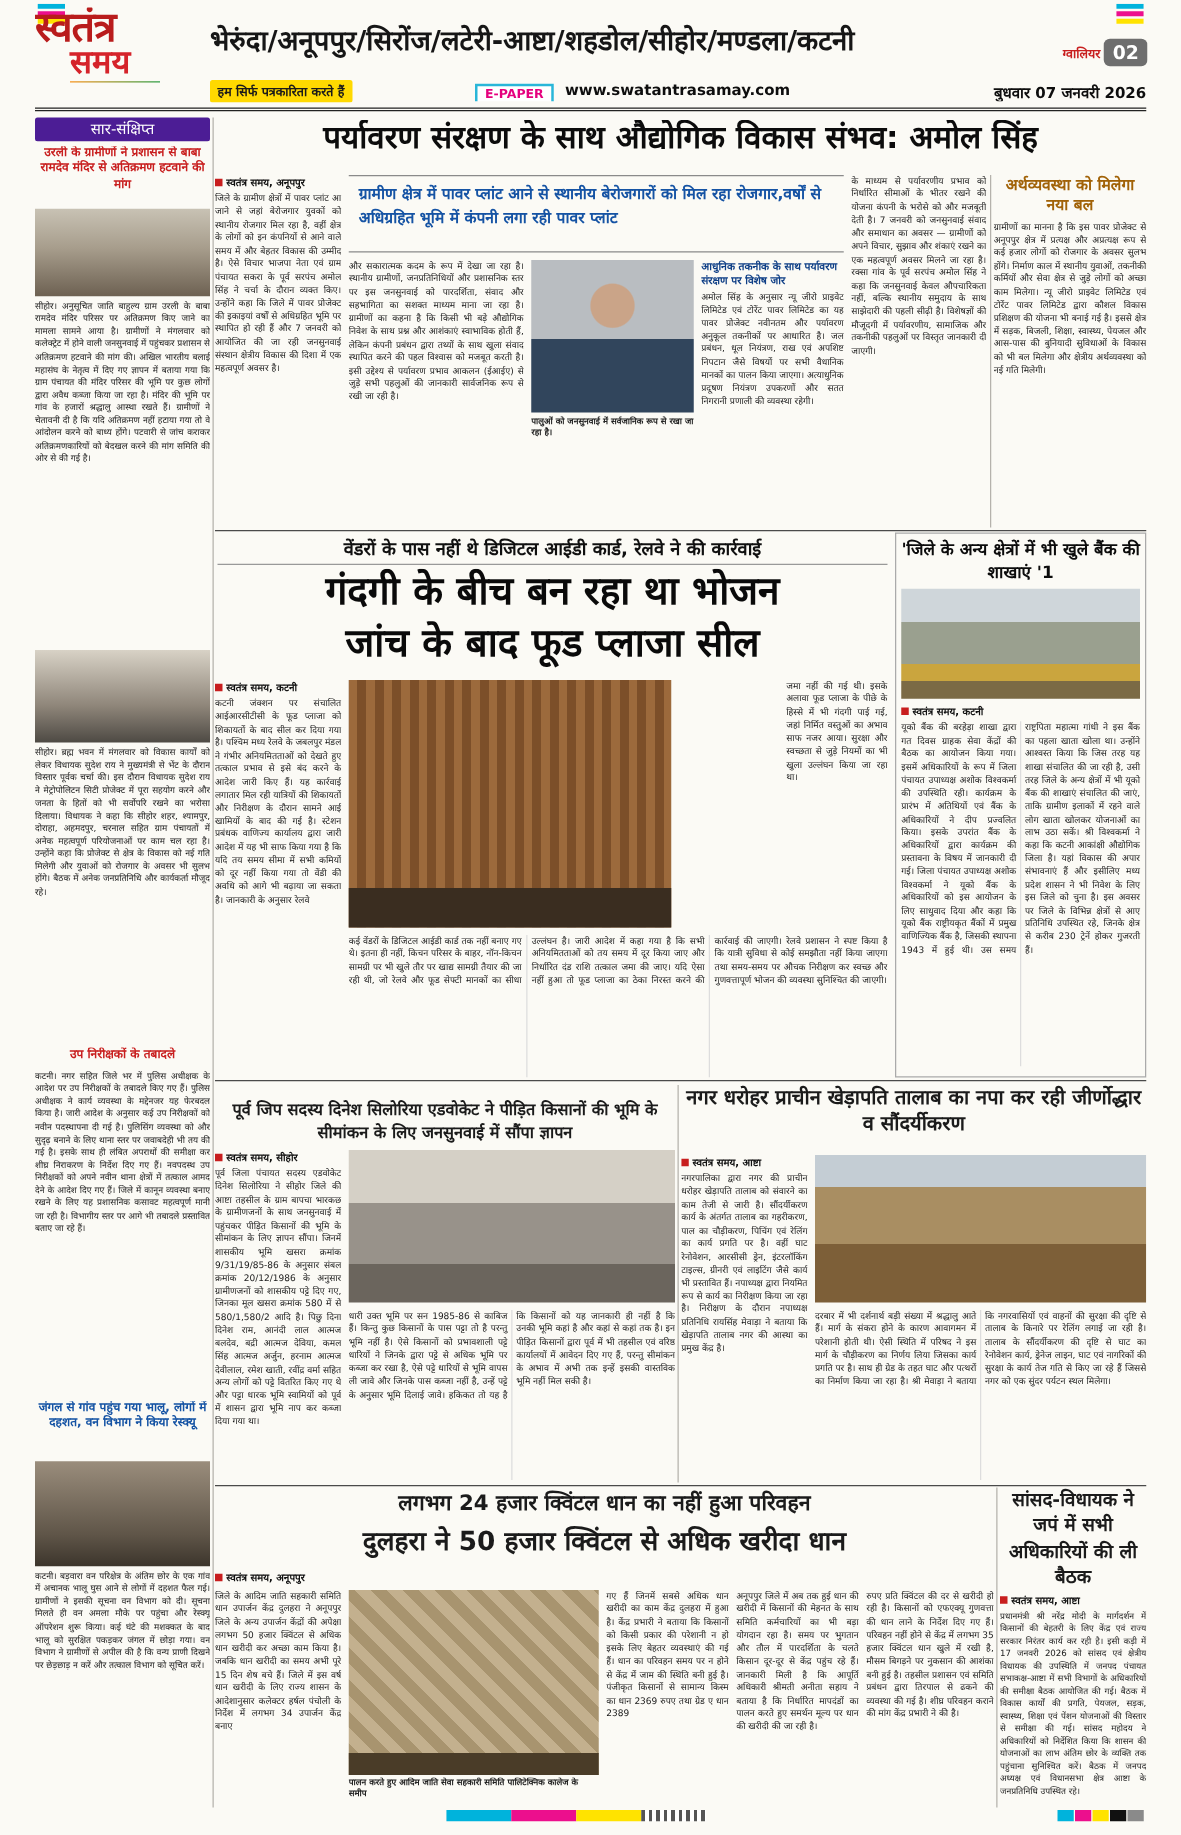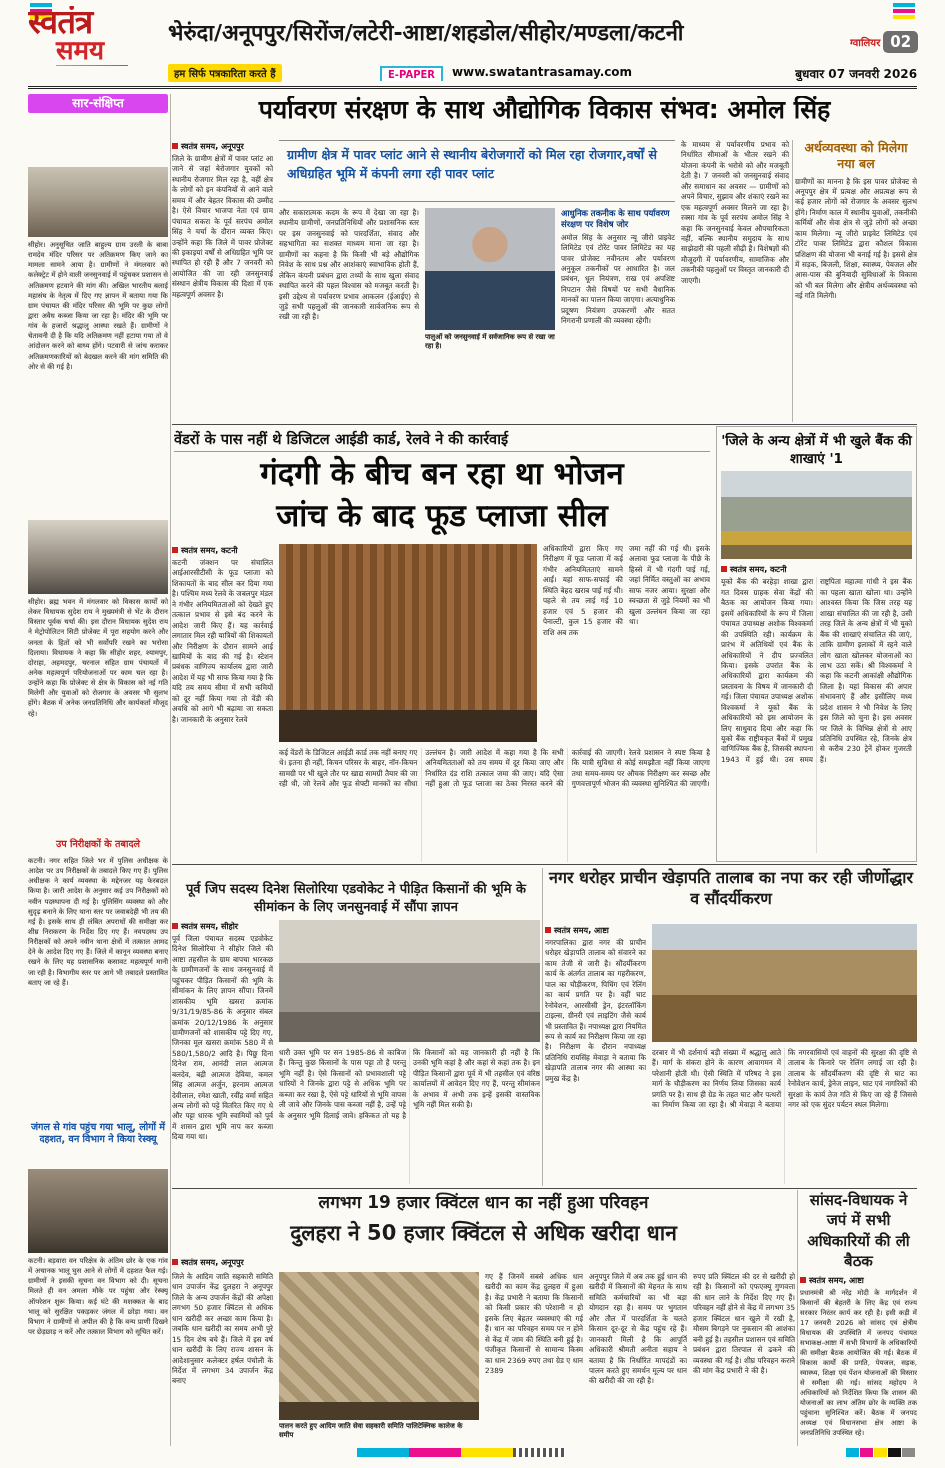--- a/index.html
+++ b/index.html
@@ -11,21 +11,21 @@
   .c3{columns:3;column-gap:8px;column-rule:1px solid #ddd;}
   .byline{display:flex;align-items:center;gap:3px;font-size:8px;font-weight:bold;color:#111;margin-bottom:3px;}
   .byline .sq{width:6px;height:6px;background:#c81e1e;flex:0 0 auto;}
   .photo{background:#a9a49a;}
   .cap{font-size:6.8px;font-weight:bold;line-height:1.3;color:#222;}
   .hrline{position:absolute;border-top:1.5px solid #4a4a4a;}
   .vrline{position:absolute;border-left:1px solid #b5b2ac;}
   
   .h-lead{font-size:25px;font-weight:bold;text-align:center;line-height:1.15;color:#0c0c0c;}
   .h-big{font-size:31px;font-weight:bold;text-align:center;line-height:1.22;color:#0a0a0a;}
-  .kicker{font-size:14.5px;font-weight:bold;text-align:left;color:#101010;border-bottom:1px solid #999;padding-bottom:2px;}
+  .kicker{font-size:14.5px;font-weight:bold;text-align:center;color:#101010;border-bottom:1px solid #999;padding-bottom:2px;}
   .standfirst{color:#1553a4;font-weight:bold;font-size:12.5px;line-height:1.5;border-top:1.5px solid #8a8a8a;border-bottom:1.5px solid #8a8a8a;padding:5px 8px;}
   .subhead{font-size:8.4px;font-weight:bold;line-height:1.35;color:#0f3f86;margin-bottom:2px;text-align:left;}
   .h-side{font-size:12.5px;font-weight:bold;color:#a16207;text-align:center;line-height:1.3;}
   .h-bank{font-size:13.5px;font-weight:bold;text-align:center;line-height:1.35;color:#0c0c0c;}
   .h-md{font-size:13px;font-weight:bold;text-align:center;line-height:1.35;margin-top:12px;}
   .h-pond{font-size:16px;font-weight:bold;text-align:center;line-height:1.3;}
   .h-paddy-k{font-size:17px;font-weight:bold;text-align:center;}
   .h-paddy{font-size:21px;font-weight:bold;text-align:center;}
   .h-meet{font-size:15px;font-weight:bold;line-height:1.35;text-align:center;}
   
@@ -33,21 +33,21 @@
   .mast2{color:#d5232a;font-size:26px;font-weight:bold;margin-left:28px;line-height:1.05;}
   .flourish{width:72px;height:3px;margin-left:28px;background:linear-gradient(90deg,#f7941d,#2e9e46);}
   .cities{font-size:22px;font-weight:bold;white-space:nowrap;color:#161616;}
   .edition-name{color:#c81e1e;font-size:10px;font-weight:bold;}
   .page-badge{background:#6e6e6e;color:#fff;font-weight:bold;font-size:15px;border-radius:5px;padding:2px 7px;}
   .tagline{background:#ffd900;font-size:10px;font-weight:bold;padding:2px 6px;border-radius:2px;color:#1a1a1a;display:inline-block;}
   .epaper{border:2px solid #29b6d8;color:#e5007e;font-weight:bold;font-size:10px;padding:1px 6px;background:#fff;display:inline-block;}
   .site{font-size:12px;font-weight:bold;color:#0e0e0e;}
   .dateline{font-size:12px;font-weight:bold;color:#0e0e0e;text-align:right;}
   
-  .sb-title{background:#d946ef;color:#fff;font-size:12px;font-weight:bold;text-align:center;line-height:19px;border-radius:2px;}
+  .sb-title{background:#4c1d95;color:#fff;font-size:12px;font-weight:normal;text-align:center;line-height:19px;border-radius:2px;}
   .sb-h{font-size:9.6px;font-weight:bold;line-height:1.3;text-align:center;}
   .sb-h.red{color:#c81e1e;}
   .sb-h.blue{color:#1553a4;}
   .sb-b{font-size:7px;line-height:1.45;text-align:justify;color:#1b1b1b;}
   
   .strip{width:22px;height:4px;margin-bottom:2px;}
   .strip.c{background:#00b3dc;}.strip.m{background:#ec0f8d;}.strip.y{background:#ffe300;}
   .bar{display:inline-block;height:9px;vertical-align:top;}
   .bar.c{width:52px;background:#00b3dc;}
   .bar.m{width:52px;background:#ec0f8d;}
@@ -102,20 +102,21 @@
     <span class="epaper">E-PAPER</span>
   </div>
   <div class="abs site" style="left:452px;top:65px;width:185px;height:16px">www.swatantrasamay.com</div>
   <div class="abs dateline" style="left:760px;top:65px;width:157px;height:16px">बुधवार 07 जनवरी 2026</div>
 
   <div class="abs" style="left:28px;top:86px;width:889px;height:4px;border-top:3px double #222"></div>
 
   <div class="abs sb-title" style="left:28px;top:94px;width:140px;height:19px">सार-संक्षिप्त</div>
   <div class="vrline" style="left:170px;top:94px;height:1352px"></div>
 
+  <div class="abs sb-h red" style="left:28px;top:117px;width:140px;height:48px">उरली के ग्रामीणों ने प्रशासन से बाबा रामदेव मंदिर से अतिक्रमण हटवाने की मांग</div>
   <div class="abs photo ph-crowd" style="left:28px;top:167px;width:140px;height:70px"></div>
   <div class="abs sb-b" style="left:28px;top:240px;width:140px;height:228px">सीहोर। अनुसूचित जाति बाहुल्य ग्राम उरली के बाबा रामदेव मंदिर परिसर पर अतिक्रमण किए जाने का मामला सामने आया है। ग्रामीणों ने मंगलवार को कलेक्ट्रेट में होने वाली जनसुनवाई में पहुंचकर प्रशासन से अतिक्रमण हटवाने की मांग की। अखिल भारतीय बलाई महासंघ के नेतृत्व में दिए गए ज्ञापन में बताया गया कि ग्राम पंचायत की मंदिर परिसर की भूमि पर कुछ लोगों द्वारा अवैध कब्जा किया जा रहा है। मंदिर की भूमि पर गांव के हजारों श्रद्धालु आस्था रखते हैं। ग्रामीणों ने चेतावनी दी है कि यदि अतिक्रमण नहीं हटाया गया तो वे आंदोलन करने को बाध्य होंगे। पटवारी से जांच कराकर अतिक्रमणकारियों को बेदखल करने की मांग समिति की ओर से की गई है।</div>
 
   <div class="abs photo ph-meet2" style="left:28px;top:520px;width:140px;height:74px"></div>
   <div class="abs sb-b" style="left:28px;top:597px;width:140px;height:238px">सीहोर। ब्रह्म भवन में मंगलवार को विकास कार्यों को लेकर विधायक सुदेश राय ने मुख्यमंत्री से भेंट के दौरान विस्तार पूर्वक चर्चा की। इस दौरान विधायक सुदेश राय ने मेट्रोपोलिटन सिटी प्रोजेक्ट में पूरा सहयोग करने और जनता के हितों को भी सर्वोपरि रखने का भरोसा दिलाया। विधायक ने कहा कि सीहोर शहर, श्यामपुर, दोराहा, अहमदपुर, चरनाल सहित ग्राम पंचायतों में अनेक महत्वपूर्ण परियोजनाओं पर काम चल रहा है। उन्होंने कहा कि प्रोजेक्ट से क्षेत्र के विकास को नई गति मिलेगी और युवाओं को रोजगार के अवसर भी सुलभ होंगे। बैठक में अनेक जनप्रतिनिधि और कार्यकर्ता मौजूद रहे।</div>
 
   <div class="abs sb-h red" style="left:28px;top:838px;width:140px;height:16px">उप निरीक्षकों के तबादले</div>
   <div class="abs sb-b" style="left:28px;top:856px;width:140px;height:262px">कटनी। नगर सहित जिले भर में पुलिस अधीक्षक के आदेश पर उप निरीक्षकों के तबादले किए गए हैं। पुलिस अधीक्षक ने कार्य व्यवस्था के मद्देनजर यह फेरबदल किया है। जारी आदेश के अनुसार कई उप निरीक्षकों को नवीन पदस्थापना दी गई है। पुलिसिंग व्यवस्था को और सुदृढ़ बनाने के लिए थाना स्तर पर जवाबदेही भी तय की गई है। इसके साथ ही लंबित अपराधों की समीक्षा कर शीघ्र निराकरण के निर्देश दिए गए हैं। नवपदस्थ उप निरीक्षकों को अपने नवीन थाना क्षेत्रों में तत्काल आमद देने के आदेश दिए गए हैं। जिले में कानून व्यवस्था बनाए रखने के लिए यह प्रशासनिक कसावट महत्वपूर्ण मानी जा रही है। विभागीय स्तर पर आगे भी तबादले प्रस्तावित बताए जा रहे हैं।</div>
 
   <div class="abs sb-h blue" style="left:28px;top:1121px;width:140px;height:46px">जंगल से गांव पहुंच गया भालू, लोगों में दहशत, वन विभाग ने किया रेस्क्यू</div>
@@ -162,21 +163,20 @@
   <div class="abs" style="left:172px;top:544px;width:101px;height:318px">
     <div class="byline">
       <span class="sq"></span>
       <span>स्वतंत्र समय, कटनी</span>
     </div>
     <div class="bt">कटनी जंक्शन पर संचालित आईआरसीटीसी के फूड प्लाजा को शिकायतों के बाद सील कर दिया गया है। पश्चिम मध्य रेलवे के जबलपुर मंडल ने गंभीर अनियमितताओं को देखते हुए तत्काल प्रभाव से इसे बंद करने के आदेश जारी किए हैं। यह कार्रवाई लगातार मिल रही यात्रियों की शिकायतों और निरीक्षण के दौरान सामने आई खामियों के बाद की गई है। स्टेशन प्रबंधक वाणिज्य कार्यालय द्वारा जारी आदेश में यह भी साफ किया गया है कि यदि तय समय सीमा में सभी कमियों को दूर नहीं किया गया तो वेंडी की अवधि को आगे भी बढ़ाया जा सकता है। जानकारी के अनुसार रेलवे</div>
   </div>
 
   <div class="abs photo ph-shutter" style="left:279px;top:544px;width:258px;height:198px"></div>
 
-  <div class="abs bt" style="left:543px;top:544px;width:80px;height:198px">अधिकारियों द्वारा किए गए निरीक्षण में फूड प्लाजा में कई गंभीर अनियमितताएं सामने आईं। यहां साफ-सफाई की स्थिति बेहद खराब पाई गई थी। पहले से तय लाई गई 10 हजार एवं 5 हजार की पेनाल्टी, कुल 15 हजार की राशि अब तक</div>
   <div class="abs bt" style="left:629px;top:544px;width:81px;height:198px">जमा नहीं की गई थी। इसके अलावा फूड प्लाजा के पीछे के हिस्से में भी गंदगी पाई गई, जहां निर्मित वस्तुओं का अभाव साफ नजर आया। सुरक्षा और स्वच्छता से जुड़े नियमों का भी खुला उल्लंघन किया जा रहा था।</div>
 
   <div class="abs bt c3" style="left:279px;top:748px;width:431px;height:114px">कई वेंडरों के डिजिटल आईडी कार्ड तक नहीं बनाए गए थे। इतना ही नहीं, किचन परिसर के बाहर, नॉन-किचन सामग्री पर भी खुले तौर पर खाद्य सामग्री तैयार की जा रही थी, जो रेलवे और फूड सेफ्टी मानकों का सीधा उल्लंघन है। जारी आदेश में कहा गया है कि सभी अनियमितताओं को तय समय में दूर किया जाए और निर्धारित दंड राशि तत्काल जमा की जाए। यदि ऐसा नहीं हुआ तो फूड प्लाजा का ठेका निरस्त करने की कार्रवाई की जाएगी। रेलवे प्रशासन ने स्पष्ट किया है कि यात्री सुविधा से कोई समझौता नहीं किया जाएगा तथा समय-समय पर औचक निरीक्षण कर स्वच्छ और गुणवत्तापूर्ण भोजन की व्यवस्था सुनिश्चित की जाएगी।</div>
 
   <div class="abs" style="left:716px;top:426px;width:201px;height:436px;border:1px solid #aaa;padding:4px">
     <div class="h-bank">'जिले के अन्य क्षेत्रों में भी खुले बैंक की शाखाएं '1</div>
     <div class="photo ph-bank" style="width:100%;height:88px;margin:4px 0"></div>
     <div class="byline">
       <span class="sq"></span>
       <span>स्वतंत्र समय, कटनी</span>
@@ -210,21 +210,21 @@
       </div>
       <div class="bt">नगरपालिका द्वारा नगर की प्राचीन धरोहर खेड़ापति तालाब को संवारने का काम तेजी से जारी है। सौंदर्यीकरण कार्य के अंतर्गत तालाब का गहरीकरण, पाल का चौड़ीकरण, पिचिंग एवं रेलिंग का कार्य प्रगति पर है। वहीं घाट रेनोवेशन, आरसीसी ड्रेन, इंटरलॉकिंग टाइल्स, ग्रीनरी एवं लाइटिंग जैसे कार्य भी प्रस्तावित हैं। नपाध्यक्ष द्वारा नियमित रूप से कार्य का निरीक्षण किया जा रहा है। निरीक्षण के दौरान नपाध्यक्ष प्रतिनिधि रायसिंह मेवाड़ा ने बताया कि खेड़ापति तालाब नगर की आस्था का प्रमुख केंद्र है।</div>
     </div>
     <div class="abs photo ph-site" style="left:107px;top:56px;width:265px;height:118px"></div>
     <div class="abs bt c2" style="left:107px;top:180px;width:265px;height:136px">दरबार में भी दर्शनार्थ बड़ी संख्या में श्रद्धालु आते हैं। मार्ग के संकरा होने के कारण आवागमन में परेशानी होती थी। ऐसी स्थिति में परिषद ने इस मार्ग के चौड़ीकरण का निर्णय लिया जिसका कार्य प्रगति पर है। साथ ही ग्रेड के तहत घाट और पत्थरों का निर्माण किया जा रहा है। श्री मेवाड़ा ने बताया कि नगरवासियों एवं वाहनों की सुरक्षा की दृष्टि से तालाब के किनारे पर रेलिंग लगाई जा रही है। तालाब के सौंदर्यीकरण की दृष्टि से घाट का रेनोवेशन कार्य, ड्रेनेज लाइन, घाट एवं नागरिकों की सुरक्षा के कार्य तेज गति से किए जा रहे हैं जिससे नगर को एक सुंदर पर्यटन स्थल मिलेगा।</div>
   </div>
 
   <div class="hrline" style="left:172px;top:1188px;width:745px"></div>
 
   <div class="abs" style="left:172px;top:1190px;width:623px;height:256px">
-    <div class="abs h-paddy-k" style="left:0;top:0;width:623px;height:26px">लगभग 19 हजार क्विंटल धान का नहीं हुआ परिवहन</div>
+    <div class="abs h-paddy-k" style="left:0;top:0;width:623px;height:26px">लगभग 24 हजार क्विंटल धान का नहीं हुआ परिवहन</div>
     <div class="abs h-paddy" style="left:0;top:28px;width:623px;height:34px">दुलहरा ने 50 हजार क्विंटल से अधिक खरीदा धान</div>
     <div class="abs" style="left:0;top:66px;width:120px;height:14px">
       <div class="byline">
         <span class="sq"></span>
         <span>स्वतंत्र समय, अनूपपुर</span>
       </div>
     </div>
     <div class="abs bt" style="left:0;top:82px;width:101px;height:174px">जिले के आदिम जाति सहकारी समिति धान उपार्जन केंद्र दुलहरा ने अनूपपुर जिले के अन्य उपार्जन केंद्रों की अपेक्षा लगभग 50 हजार क्विंटल से अधिक धान खरीदी कर अच्छा काम किया है। जबकि धान खरीदी का समय अभी पूरे 15 दिन शेष बचे हैं। जिले में इस वर्ष धान खरीदी के लिए राज्य शासन के आदेशानुसार कलेक्टर हर्षल पंचोली के निर्देश में लगभग 34 उपार्जन केंद्र बनाए</div>
     <div class="abs photo ph-sacks" style="left:107px;top:82px;width:200px;height:148px"></div>
     <div class="abs cap" style="left:107px;top:232px;width:200px;height:24px">पालन करते हुए आदिम जाति सेवा सहकारी समिति पालिटेक्निक कालेज के समीप</div>

